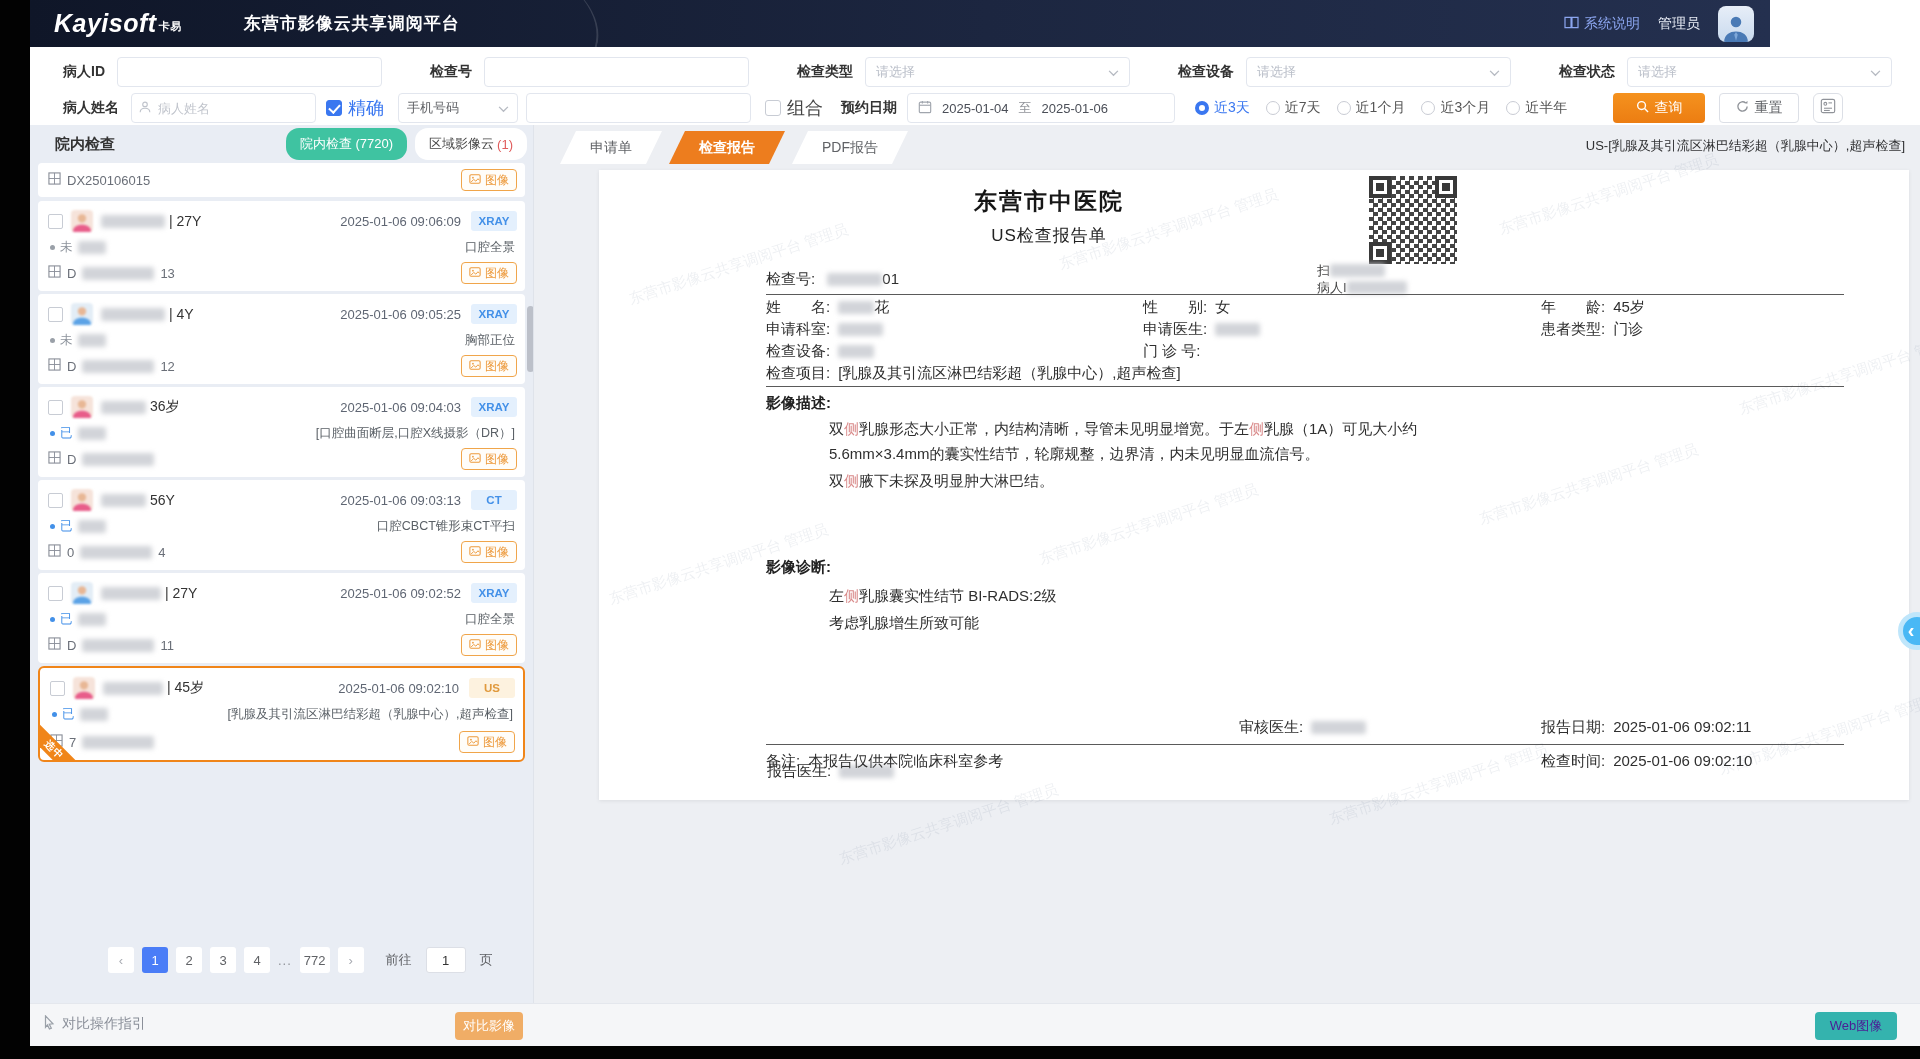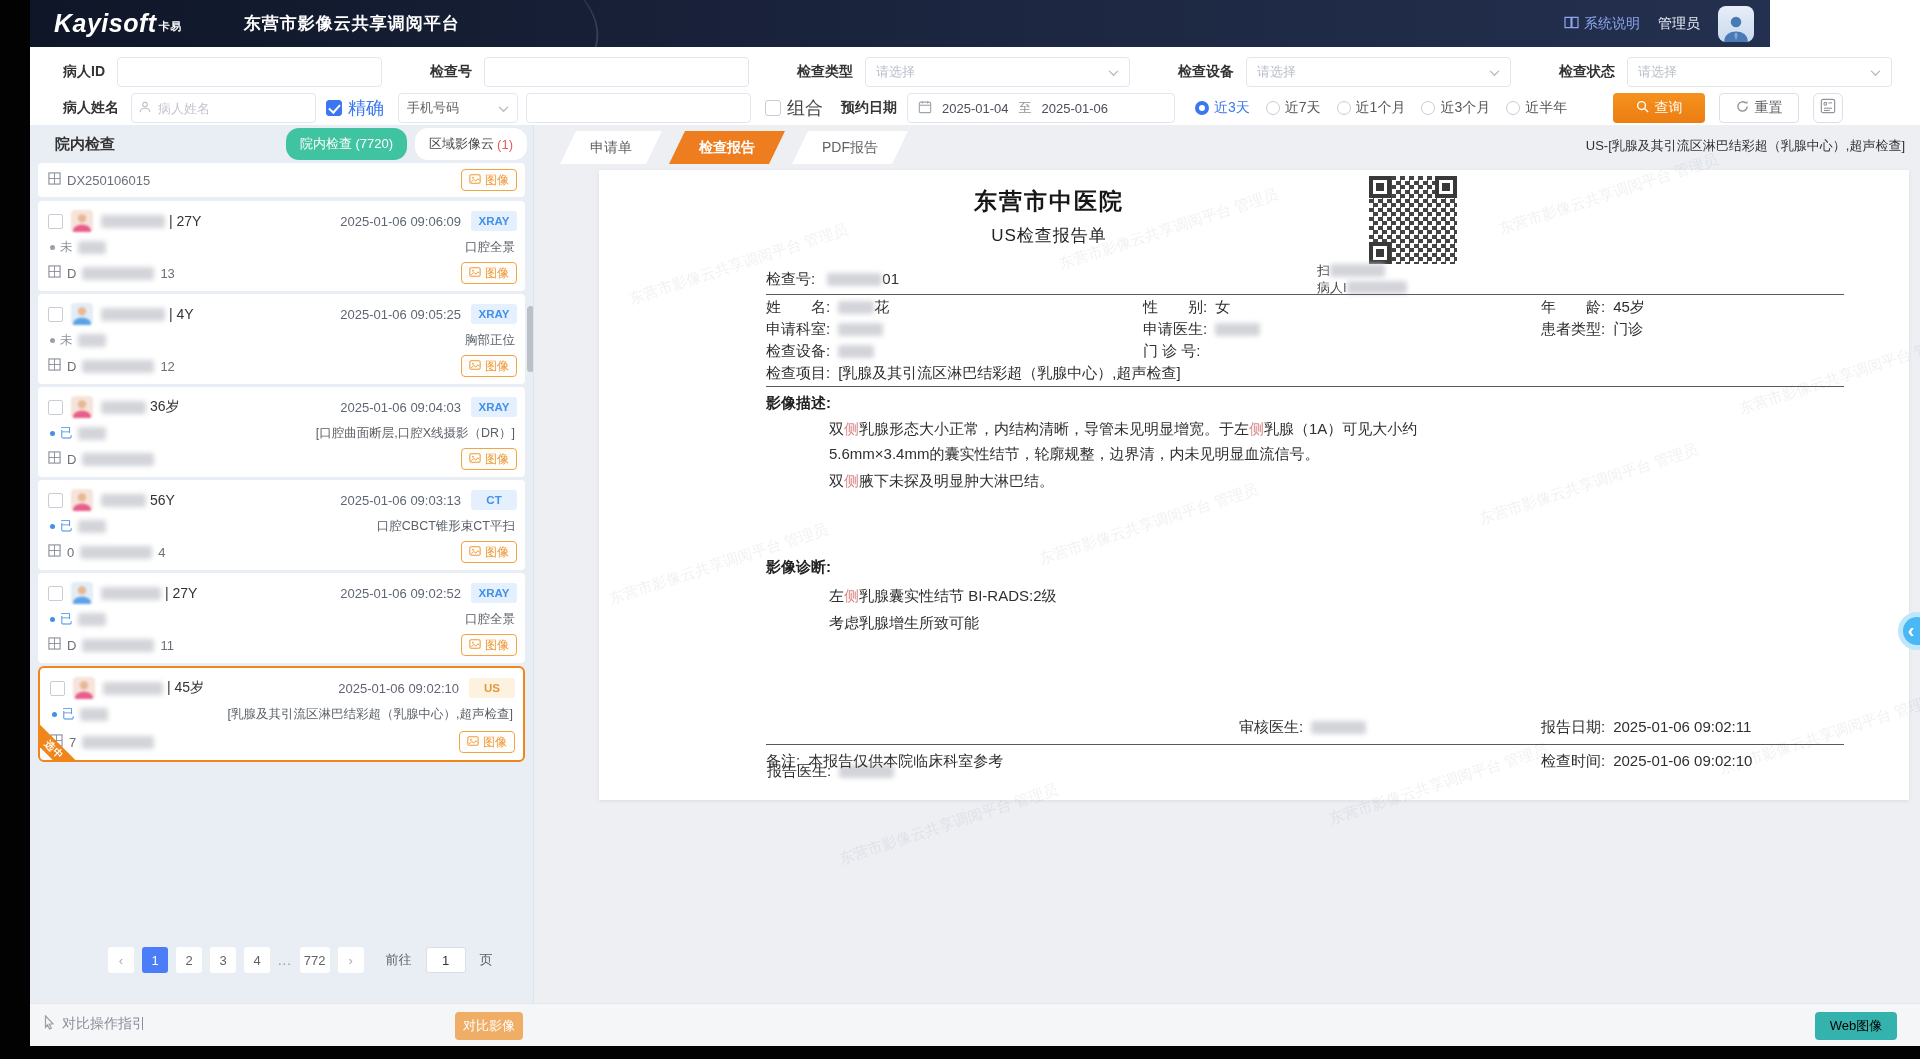--- a/index.html
+++ b/index.html
@@ -126,21 +126,21 @@
   .wm { position:absolute; font-size:15px; color:rgba(20,40,80,.07); transform:rotate(-18deg); white-space:nowrap; pointer-events:none; }
 
   .floattg { position:absolute; left:1868px; top:612px; width:38px; height:38px; border-radius:50%; background:#49b8f5;
              border:5px solid #bfe6fb; color:#fff; font-size:20px; line-height:28px; text-align:center; cursor:pointer; }
   .floattg span { position:relative; left:-6px; top:-1px; font-weight:bold; }
 
   
   .bbar { position:absolute; left:0; top:1003px; width:1890px; height:43px; background:#f5f6f8; border-top:1px solid #e4e7ed; }
   .guide { position:absolute; left:12px; top:11px; display:flex; align-items:center; gap:6px; font-size:14px; color:#8a8f99; }
   .cmpbtn { position:absolute; left:425px; top:8px; width:68px; height:28px; border:none; border-radius:4px; background:#f0ad66; color:#fff; font-size:13px; cursor:pointer; }
-  .webbtn { position:absolute; right:23px; top:8px; width:82px; height:28px; border:none; border-radius:4px; background:#34b3ae; color:#000000; font-size:13px; cursor:pointer; }
+  .webbtn { position:absolute; right:23px; top:8px; width:82px; height:28px; border:none; border-radius:4px; background:#34b3ae; color:#4c1d95; font-size:13px; cursor:pointer; }
 
   .blackL { position:absolute; left:0; top:0; width:30px; height:1059px; background:#020202; }
   .blackB { position:absolute; left:0; top:1046px; width:1920px; height:13px; background:#020202; }
 </style>
 </head>
 <body>
 
 <div class="app">
 
   <div class="hdr">

